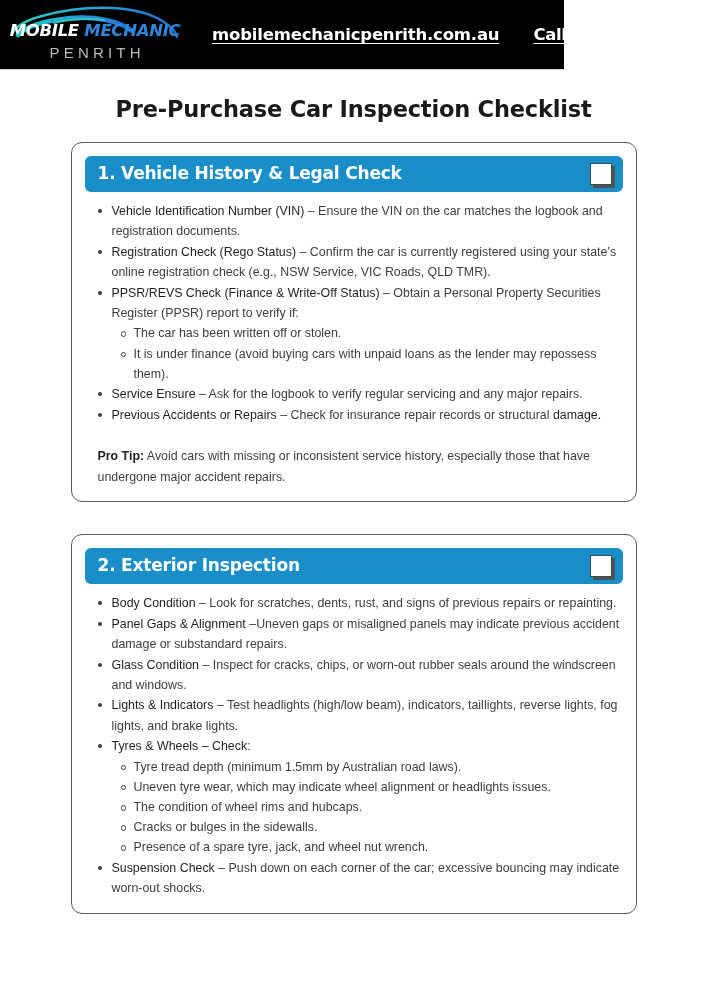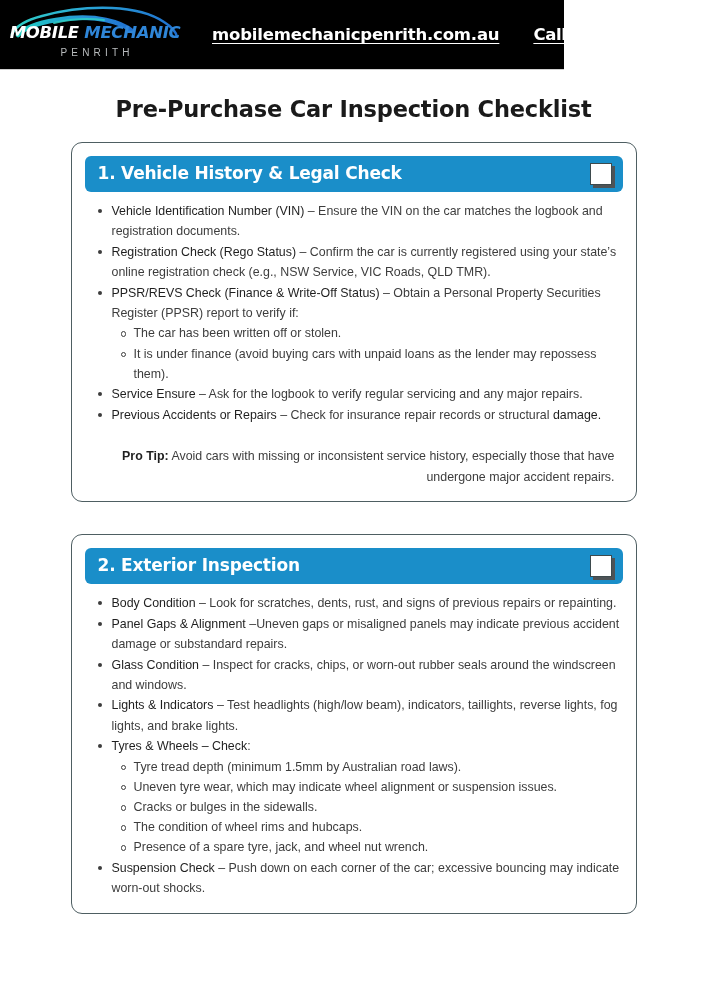--- a/index.html
+++ b/index.html
@@ -55,21 +55,21 @@
     line-height: 1;
   }
   .logo-mobile { color: #ffffff; }
   .logo-mechanic { color: #2f86d8; }
   .logo-sub {
     position: relative;
     z-index: 2;
     margin-top: 6px;
     color: #b9bcbe;
     font-family: "Liberation Sans", sans-serif;
-    font-size: 10px;
+    font-size: 15px;
     letter-spacing: 4.2px;
     text-indent: 4.2px;
     line-height: 1;
   }
   .header-link {
     color: #ffffff;
     font-family: "DejaVu Sans", sans-serif;
     font-weight: bold;
     font-size: 16.5px;
     text-decoration: underline;
@@ -182,21 +182,20 @@
     font-weight: normal;
     color: #1f1f1f;
   }
   .pro-tip {
     margin: 21px 0 0 0;
     padding-left: 13px;
     font-size: 12.4px;
     line-height: 1.63;
     color: #3d3d3d;
     max-width: 530px;
-    text-align: right;
   }
   .pro-tip b { color: #1f1f1f; }
 </style>
 </head>
 <body>
 
 <div class="header">
   <div class="logo-block">
     <svg class="logo-swoosh" viewBox="0 0 178 34">
       <defs>
@@ -252,20 +251,20 @@
     <div class="section-title">2. Exterior Inspection</div>
     <div class="section-checkbox"></div>
   </div>
   <ul class="main-list" id="list-1">
       <li><span class="lead">Body Condition</span><span> – Look for scratches, dents, rust, and signs of previous repairs or repainting.</span></li>
       <li><span class="lead">Panel Gaps &amp; Alignment</span><span> –Uneven gaps or misaligned panels may indicate previous accident damage or substandard repairs.</span></li>
       <li><span class="lead">Glass Condition</span><span> – Inspect for cracks, chips, or worn-out rubber seals around the windscreen and windows.</span></li>
       <li><span class="lead">Lights &amp; Indicators</span><span> – Test headlights (high/low beam), indicators, taillights, reverse lights, fog lights, and brake lights.</span></li>
       <li><span class="lead">Tyres &amp; Wheels – Check</span><span>:</span><ul class="sub-list">
           <li>Tyre tread depth (minimum 1.5mm by Australian road laws).</li>
-          <li>Uneven tyre wear, which may indicate wheel alignment or suspension issues.</li>
+          <li>Uneven tyre wear, which may indicate wheel alignment or headlights issues.</li>
+          <li>The condition of wheel rims and hubcaps.</li>
           <li>Cracks or bulges in the sidewalls.</li>
-          <li>The condition of wheel rims and hubcaps.</li>
           <li>Presence of a spare tyre, jack, and wheel nut wrench.</li>
         </ul></li>
       <li><span class="lead">Suspension Check</span><span> – Push down on each corner of the car; excessive bouncing may indicate worn-out shocks.</span></li>
     </ul>
 </div>
 
 </body></html>

